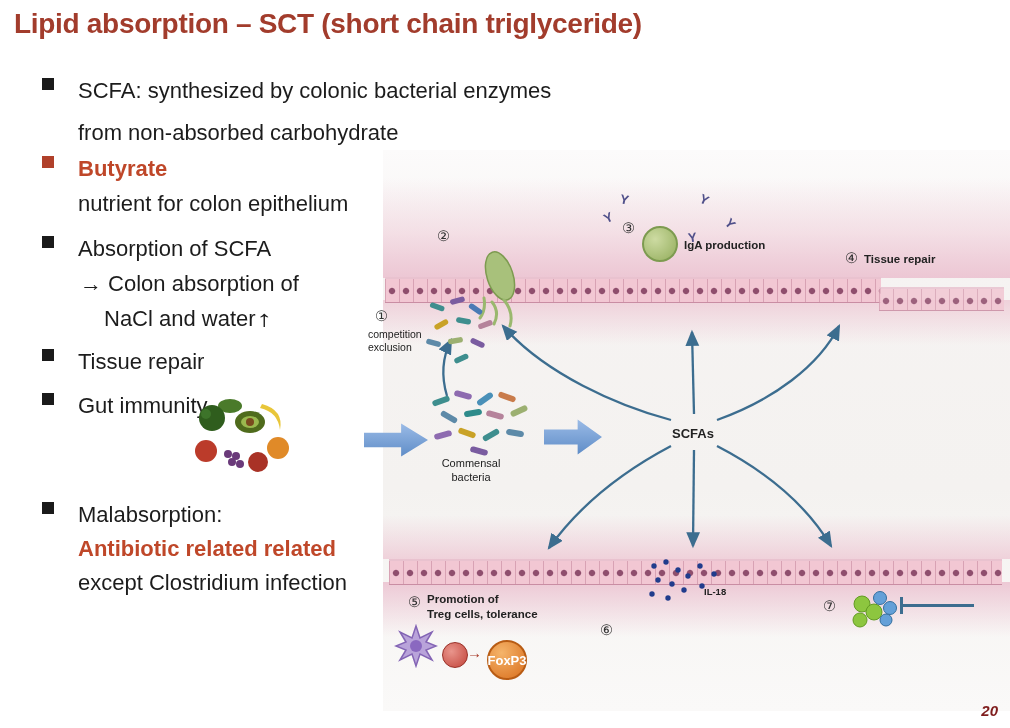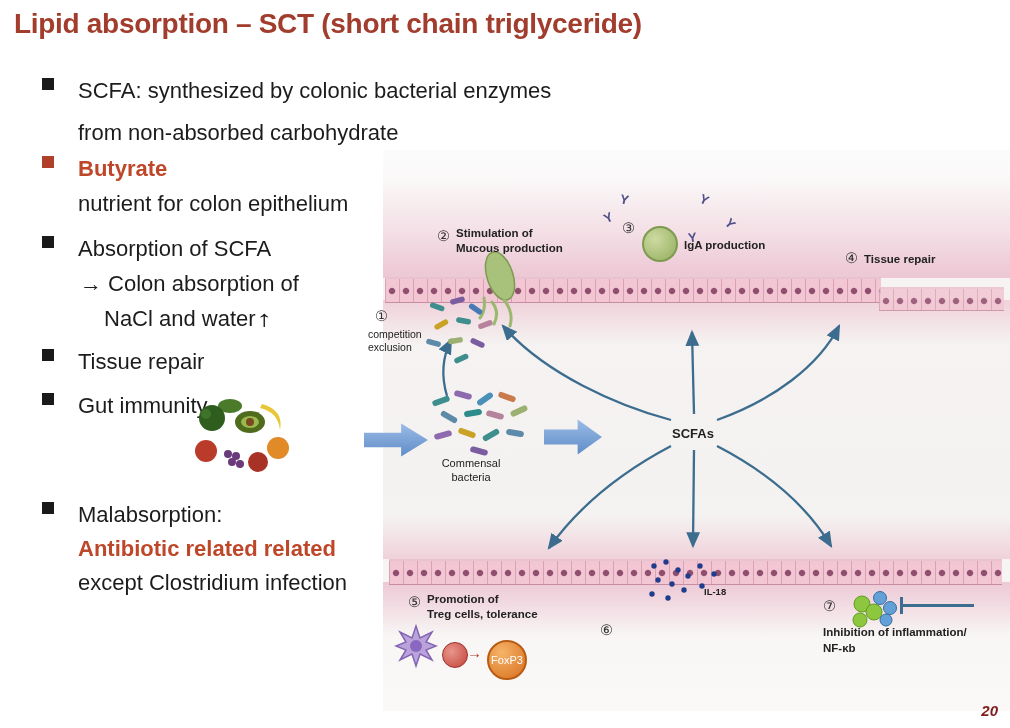--- a/index.html
+++ b/index.html
@@ -90,22 +90,20 @@
   </svg>
 
   <div class="cell" style="left:642px;top:226px;width:32px;height:32px;background:radial-gradient(circle at 35% 35%,#cddba2,#93ad5c);border:2px solid #7d9b50"></div>
   <span class="ab" style="left:604px;top:210px;transform:rotate(-25deg)">Y</span>
   <span class="ab" style="left:620px;top:192px;transform:rotate(12deg)">Y</span>
   <span class="ab" style="left:700px;top:192px;transform:rotate(25deg)">Y</span>
   <span class="ab" style="left:726px;top:216px;transform:rotate(48deg)">Y</span>
   <span class="ab" style="left:688px;top:230px;transform:rotate(-8deg)">Y</span>
 
   <span class="num" style="left:437px;top:228px">②</span>
-  <div class="figlabel pre" style="left:456px;top:226px">Stimulation of
-Mucous production</div>
   <span class="num" style="left:622px;top:220px">③</span>
   <div class="figlabel" style="left:684px;top:238px">IgA production</div>
   <span class="num" style="left:845px;top:250px">④</span>
   <div class="figlabel" style="left:864px;top:252px">Tissue repair</div>
   <span class="num" style="left:375px;top:308px">①</span>
   <div class="figlabel reg pre" style="left:368px;top:328px;font-size:10.5px;line-height:13px">competition
 exclusion</div>
 
   <svg class="abs" style="left:420px;top:296px" width="90" height="80">
     <g rx="3">
@@ -167,21 +165,21 @@
   <span class="num" style="left:408px;top:594px">⑤</span>
   <div class="figlabel pre" style="left:427px;top:592px">Promotion of
 Treg cells, tolerance</div>
   <svg class="abs" style="left:394px;top:624px" width="44" height="44">
     <polygon points="22,2 26,14 38,8 32,18 42,22 32,26 38,36 26,30 22,42 18,30 6,36 12,26 2,22 12,18 6,8 18,14" fill="#b9a3da" stroke="#8465b5" stroke-width="1.5"></polygon>
     <circle cx="22" cy="22" r="6" fill="#8a68c0"></circle>
   </svg>
   <div class="cell" style="left:442px;top:642px;width:24px;height:24px;background:radial-gradient(circle at 35% 35%,#e9958c,#c2443a);border:1.5px solid #992f26"></div>
   <span class="abs" style="left:467px;top:644px;color:#a83a28;font-weight:bold;font-size:15px">→</span>
   <div class="cell" style="left:487px;top:640px;width:36px;height:36px;background:radial-gradient(circle at 35% 30%,#f5b46a,#d96f1d);border:2px solid #b85c14;display:flex;align-items:center;justify-content:center">
-    <span style="color:#fff;font-weight:normal;font-size:11px">FoxP3</span>
+    <span style="color:#fff;font-weight:bold;font-size:13px">FoxP3</span>
   </div>
 
   <svg class="abs" style="left:642px;top:558px" width="95" height="50">
     <g fill="#203c8c">
       <circle cx="12" cy="8" r="2.7"></circle>
         <circle cx="24" cy="4" r="2.7"></circle>
       <circle cx="36" cy="12" r="2.7"></circle>
         <circle cx="16" cy="22" r="2.7"></circle>
       <circle cx="30" cy="26" r="2.7"></circle>
         <circle cx="46" cy="18" r="2.7"></circle>
@@ -200,18 +198,16 @@
     <circle cx="16" cy="16" r="8" fill="#8dc63f" stroke="#639b23"></circle>
     <circle cx="14" cy="32" r="7" fill="#8dc63f" stroke="#639b23"></circle>
     <circle cx="28" cy="24" r="8" fill="#8dc63f" stroke="#639b23"></circle>
     <circle cx="34" cy="10" r="6.5" fill="#64a0d8" stroke="#336e9e"></circle>
     <circle cx="44" cy="20" r="6.5" fill="#64a0d8" stroke="#336e9e"></circle>
     <circle cx="40" cy="32" r="6" fill="#64a0d8" stroke="#336e9e"></circle>
   </svg>
   <div class="abs" style="left:902px;top:604px;width:72px;height:3px;background:#3c6d8f"></div>
   <div class="abs" style="left:900px;top:597px;width:3px;height:17px;background:#3c6d8f"></div>
   <span class="num" style="left:823px;top:598px">⑦</span>
-  <div class="figlabel pre" style="left:823px;top:624px;line-height:16px">Inhibition of inflammation/
-NF-κb</div>
 
 </div>
 
 <div class="pagenum">20</div>
 
 </body></html>

